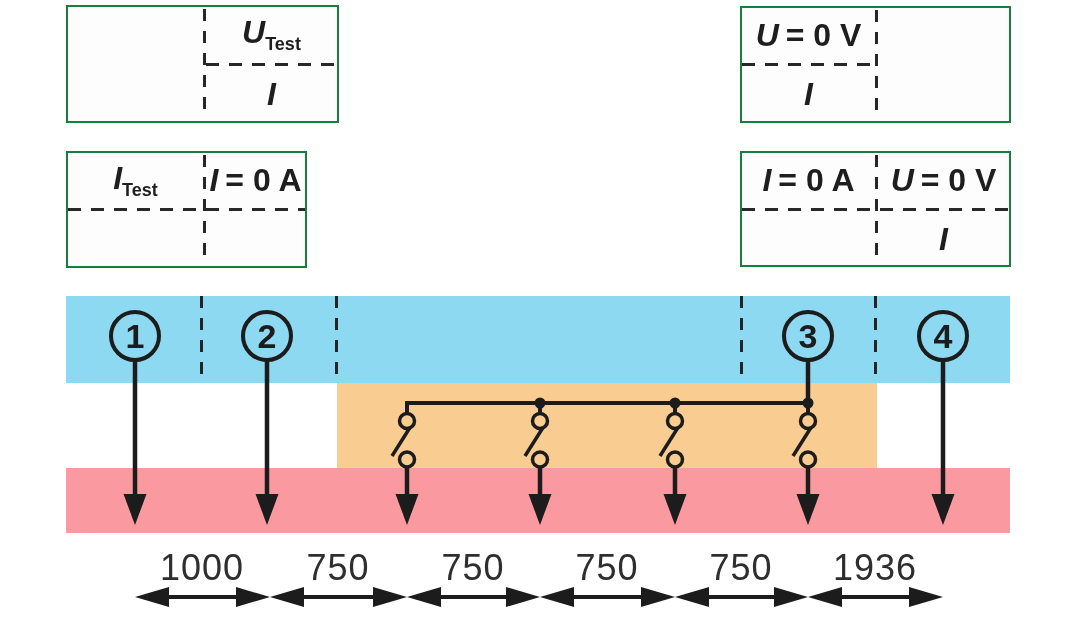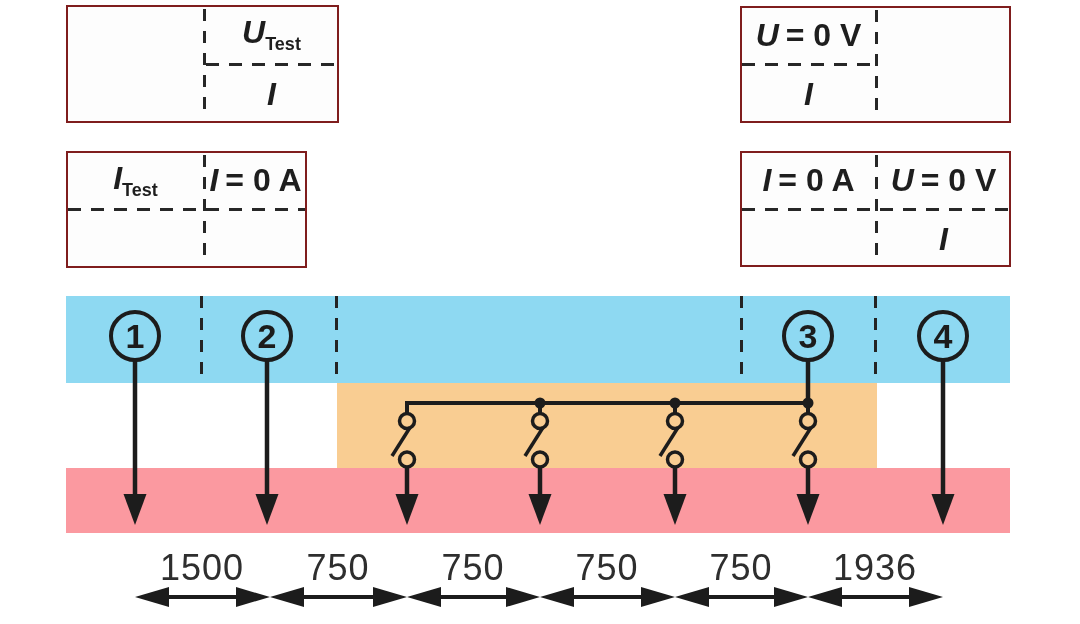--- a/index.html
+++ b/index.html
@@ -1,21 +1,21 @@
 <!DOCTYPE html>
 <html><head>
 <meta charset="utf-8">
 <style>
   html,body{margin:0;padding:0;background:#ffffff;}
   .stage{
     position:relative;width:1080px;height:624px;background:#ffffff;overflow:hidden;
     font-family:"Liberation Sans",sans-serif;
   }
   
-  .mbox{position:absolute;border:2px solid #7f1d1d;background:#fdfdfd;box-sizing:border-box;}
+  .mbox{position:absolute;border:2px solid #15803d;background:#fdfdfd;box-sizing:border-box;}
   .vdash{position:absolute;top:2px;bottom:2px;width:3px;
          background:repeating-linear-gradient(180deg,#272727 0 12px,transparent 12px 22px);}
   .hdash{position:absolute;height:3px;
          background:repeating-linear-gradient(90deg,#272727 0 13px,transparent 13px 23px);}
   .cellrow{position:absolute;display:flex;align-items:center;justify-content:center;}
   .eq{font-weight:700;font-size:32px;color:#1e1e1e;white-space:nowrap;line-height:1;}
   .eq .var{font-style:italic;}
   .eq sub{font-size:18px;font-style:normal;font-weight:700;vertical-align:-7px;}
   .eq .rest{font-style:normal;}
   .eq .rest:not(:empty){margin-left:7px;}
@@ -176,20 +176,20 @@
   <div class="probe-circle" style="left:241px;top:310px;">
       <span>2</span>
     </div>
   <div class="probe-circle" style="left:782px;top:310px;">
       <span>3</span>
     </div>
   <div class="probe-circle" style="left:917px;top:310px;">
       <span>4</span>
     </div>
 
-  <div class="dimlabel" style="left:132px;">1500</div>
+  <div class="dimlabel" style="left:132px;">1000</div>
   <div class="dimlabel" style="left:268px;">750</div>
   <div class="dimlabel" style="left:403px;">750</div>
   <div class="dimlabel" style="left:537px;">750</div>
   <div class="dimlabel" style="left:671px;">750</div>
   <div class="dimlabel" style="left:805px;">1936</div>
 
 </div>
 
 </body></html>

